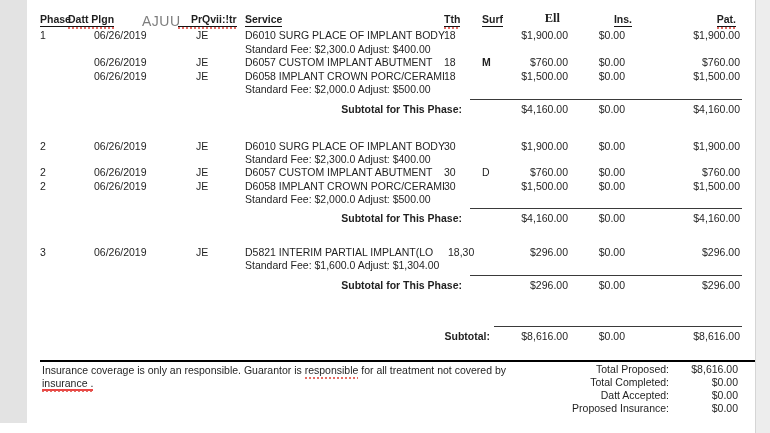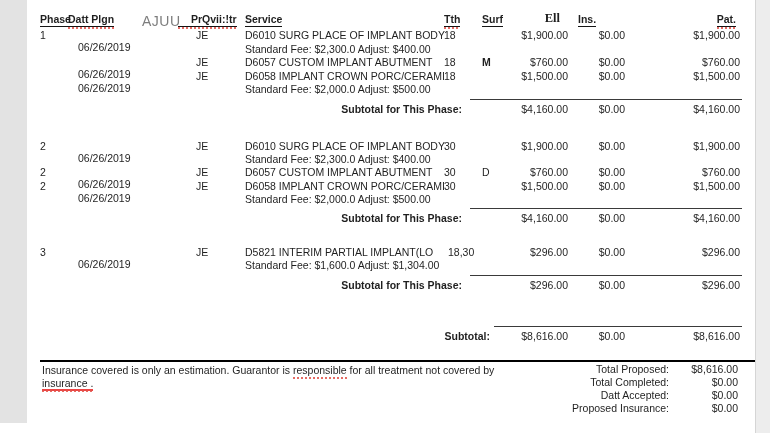--- a/index.html
+++ b/index.html
@@ -3,21 +3,21 @@
 <meta charset="utf-8">
 <style>
   html,body{margin:0;padding:0;background:#fff;}
   .screen{position:relative;width:770px;height:433px;background:#ffffff;overflow:hidden;
           font-family:"Liberation Sans",sans-serif;font-size:10.5px;color:#1f1f1f;}
   .band-left{position:absolute;left:0;top:0;width:27px;height:423px;background:#e3e3e3;}
   .band-right{position:absolute;left:755px;top:0;width:15px;height:433px;background:#ededed;border-left:1px solid #d5d5d5;}
   .row{position:absolute;left:0;width:755px;height:13px;white-space:nowrap;}
   .cell{position:absolute;top:0;white-space:nowrap;}
   .c-phase{left:40px;}
-  .c-date{left:78px;margin-top:12px;}
+  .c-date{left:94px;}
   .c-prov{left:196px;}
   .c-serv{left:245px;}
   .c-tth{left:444px;}
   .c-surf{left:482px;}
   .c-fee{left:500px;width:68px;text-align:right;}
   .c-ins{left:578px;width:47px;text-align:right;}
   .c-pat{left:650px;width:90px;text-align:right;}
   .bold{font-weight:bold;}
   .hdr{font-weight:bold;}
   .h-ajuu{left:142px;font-weight:normal;color:#7d7d7d;font-size:14px;letter-spacing:.5px;}
@@ -45,21 +45,21 @@
 
   <div class="row hdr" style="top:13px">
     <span class="cell c-phase"><span class="u">Phase</span></span>
     <span class="cell" style="left:68px"><span class="u sq">Datt Plgn</span></span>
     <span class="cell h-ajuu">AJUU</span>
     <span class="cell" style="left:178px"><span class="u u-ext sq">PrQvii:!tr</span></span>
     <span class="cell c-serv"><span class="u">Service</span></span>
     <span class="cell c-tth"><span class="u sq">Tth</span></span>
     <span class="cell c-surf"><span class="u">Surf</span></span>
     <span class="cell" style="left:500px;width:60px;text-align:right;top:-2px"><span class="serif">Ell</span></span>
-    <span class="cell" style="left:578px;width:42px;text-align:left"><span class="u">Ins.</span></span>
+    <span class="cell" style="left:590px;width:42px;text-align:right"><span class="u">Ins.</span></span>
     <span class="cell" style="left:650px;width:86px;text-align:right"><span class="u sq">Pat.</span></span>
   </div>
 
   <div class="row" style="top:29px">
     <span class="cell c-phase">1</span>
     <span class="cell c-date">06/26/2019</span>
     <span class="cell c-prov">JE</span>
     <span class="cell c-serv">D6010 SURG PLACE OF IMPLANT BODY</span>
     <span class="cell c-tth">18</span>
     <span class="cell c-fee">$1,900.00</span>
@@ -167,21 +167,21 @@
 
   <div class="rule" style="top:326px;left:494px;width:248px"></div>
   <div class="row" style="top:330px">
     <span class="cell gsub-label">Subtotal:</span>
     <span class="cell c-fee">$8,616.00</span>
     <span class="cell c-ins">$0.00</span>
     <span class="cell c-pat">$8,616.00</span>
   </div>
 
   <div class="rule-heavy" style="top:360px;left:40px;width:715px"></div>
-  <div class="disc" style="top:364px"><span>Insurance covered is only an estimation. Guarantor is </span><span class="sq">responsible</span><span> for all treatment not covered by</span></div>
+  <div class="disc" style="top:364px"><span>Insurance coverage is only an responsible. Guarantor is </span><span class="sq">responsible</span><span> for all treatment not covered by</span></div>
   <div class="disc" style="top:377px"><span class="link sq">insurance .</span></div>
 
   <div class="row" style="top:363px">
     <span class="cell tot-label">Total Proposed:</span>
     <span class="cell tot-value">$8,616.00</span>
   </div>
   <div class="row" style="top:376px">
     <span class="cell tot-label">Total Completed:</span>
     <span class="cell tot-value">$0.00</span>
   </div>

